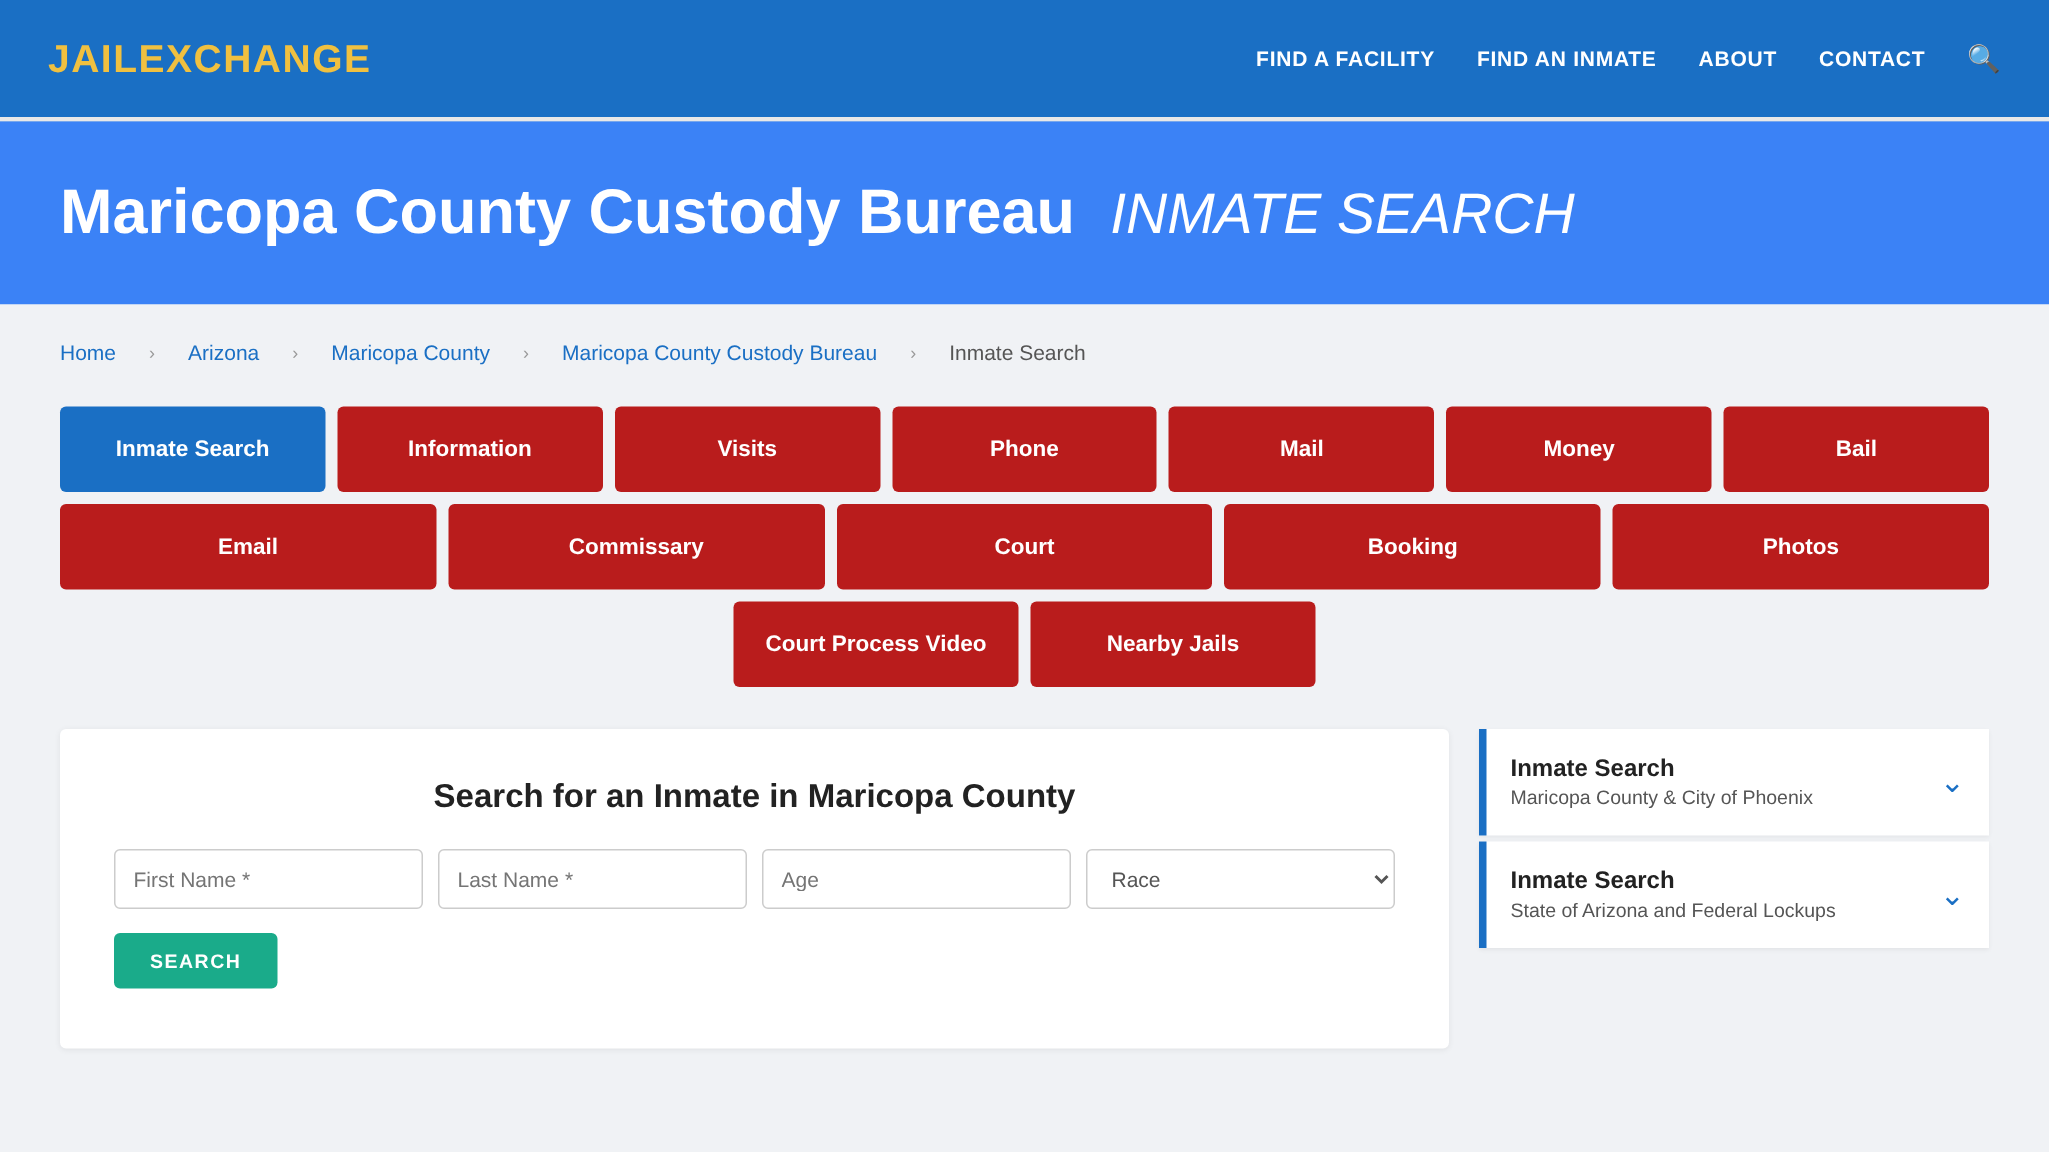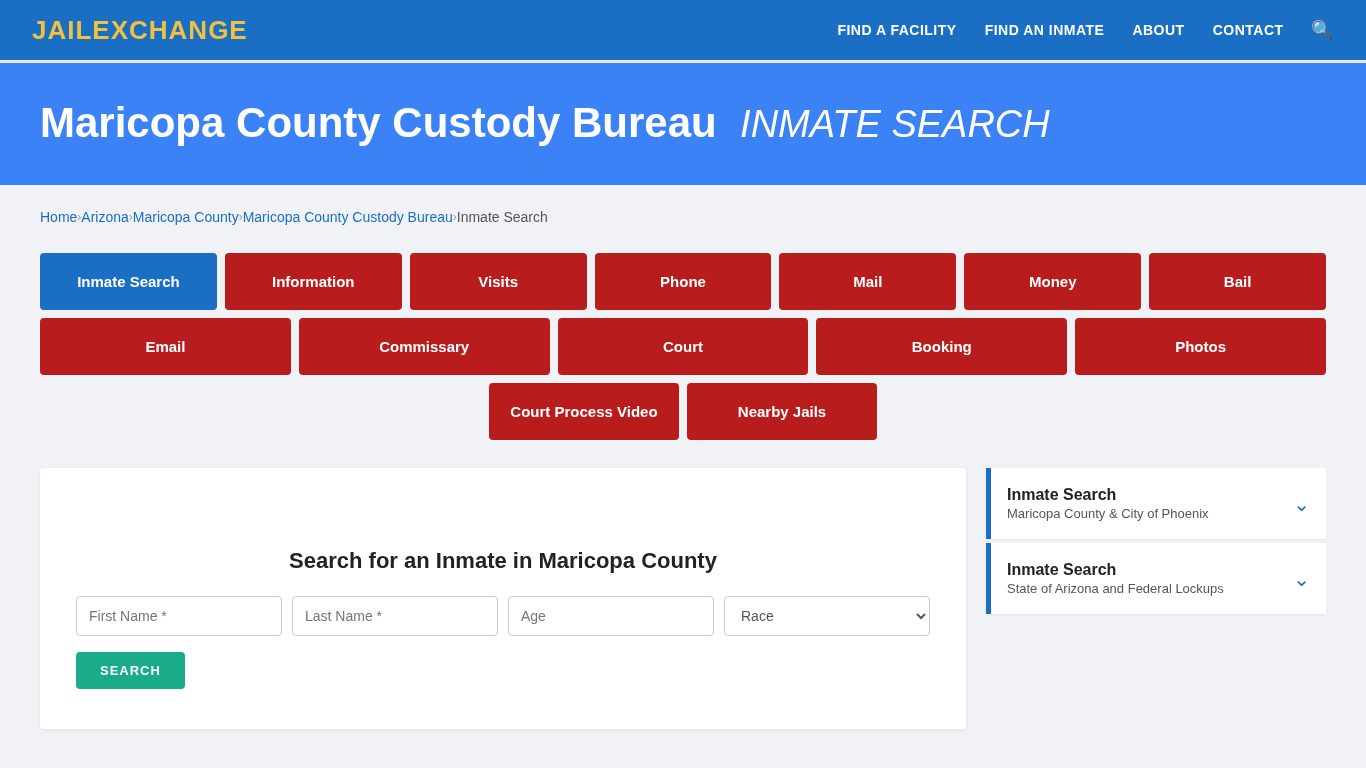--- a/index.html
+++ b/index.html
@@ -5,21 +5,21 @@
     * { box-sizing: border-box; margin: 0; padding: 0; }
     body { font-family: Arial, sans-serif; background: #f0f2f5; color: #333; }
 
     
     nav {
       background: #1a6fc4;
       display: flex;
       align-items: center;
       justify-content: space-between;
       padding: 0 32px;
-      height: 63px;
+      height: 81px;
       border-bottom: 3px solid #e8e8e8;
     }
     .logo {
       font-size: 26px;
       font-weight: 900;
       color: #fff;
       letter-spacing: 1px;
     }
     .logo span { color: #f0c040; }
     .nav-links {
@@ -59,21 +59,21 @@
     
     .content-wrapper {
       background: #f0f2f5;
       padding: 24px 40px 40px 40px;
     }
 
     
     .breadcrumb {
       display: flex;
       align-items: center;
-      gap: 0;
+      gap: 22px;
       font-size: 14px;
       margin-bottom: 28px;
       color: #1a6fc4;
     }
     .breadcrumb a {
       color: #1a6fc4;
       text-decoration: none;
     }
     .breadcrumb .sep { color: #999; font-size: 12px; }
     .breadcrumb .current { color: #555; }
@@ -122,21 +122,20 @@
       border-radius: 4px;
       padding: 32px 36px 40px 36px;
       box-shadow: 0 1px 4px rgba(0,0,0,0.07);
     }
     .search-card h2 {
       font-size: 22px;
       font-weight: 700;
       margin-bottom: 22px;
       text-align: center;
       color: #222;
-      margin-top: 48px;
     }
     .search-fields {
       display: flex;
       gap: 10px;
       flex-wrap: wrap;
       margin-bottom: 16px;
     }
     .search-fields input, .search-fields select {
       flex: 1;
       min-width: 100px;

